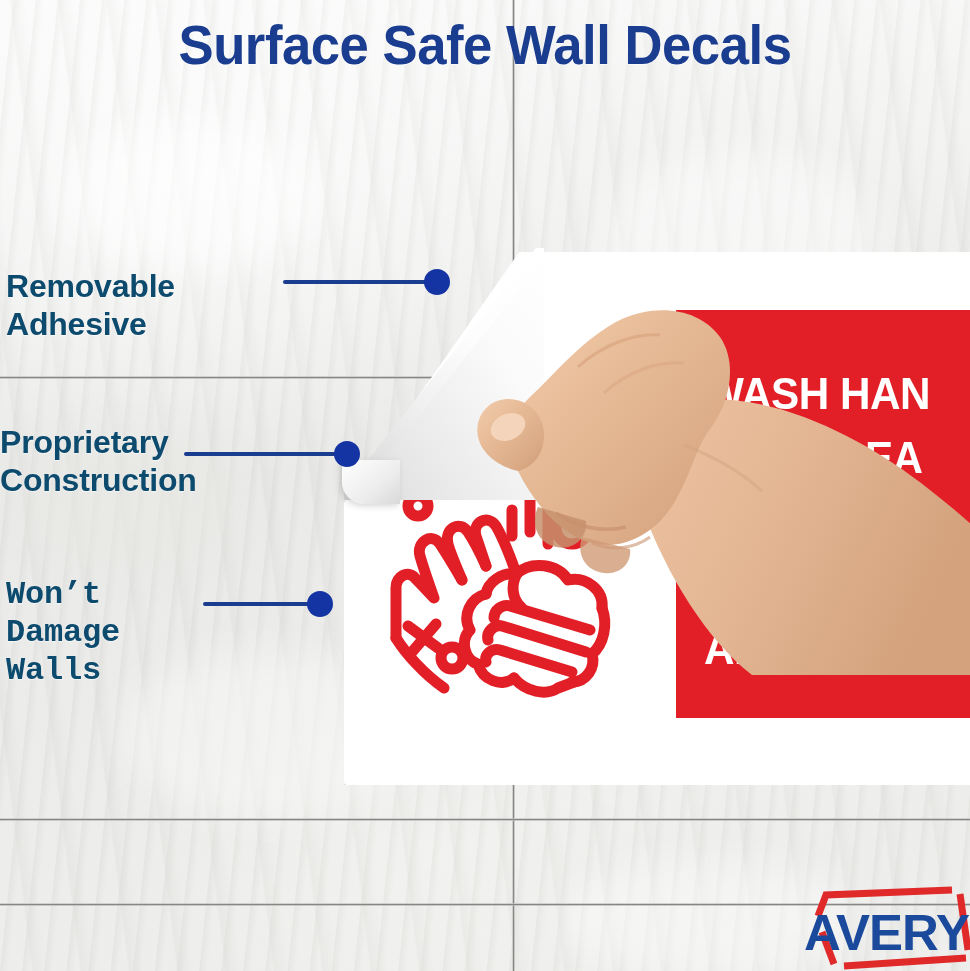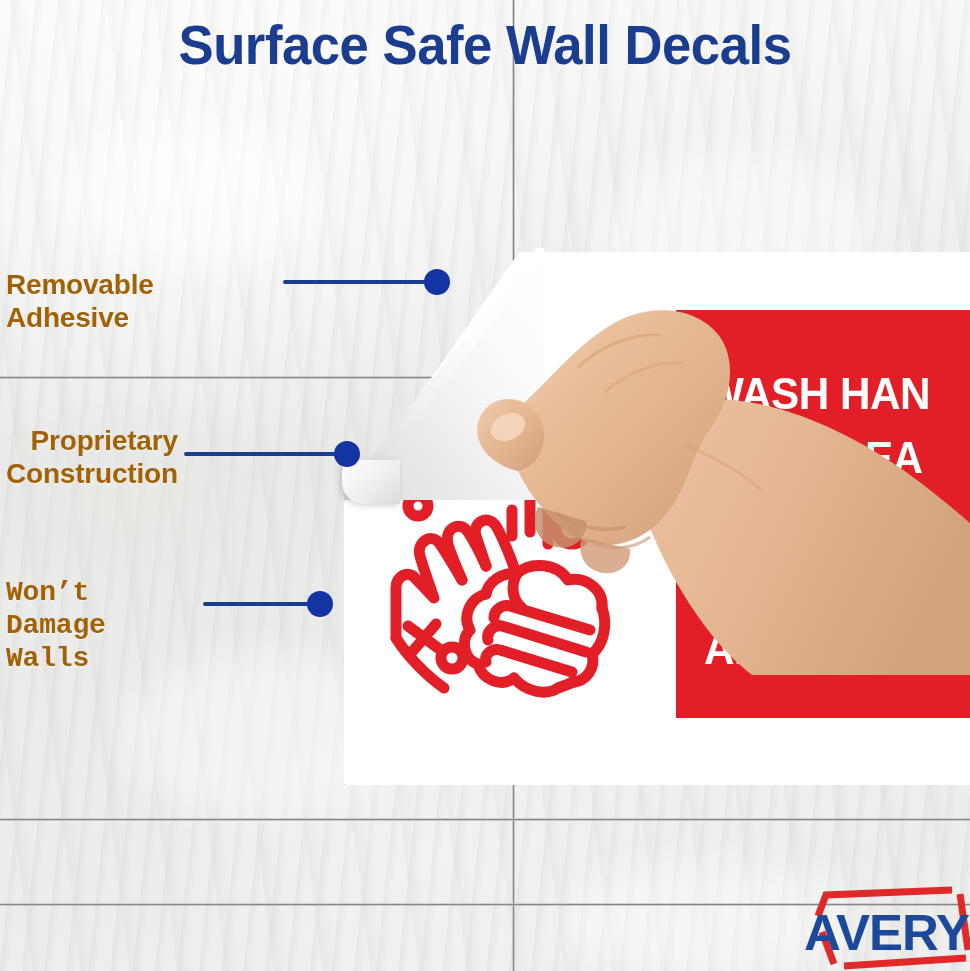--- a/index.html
+++ b/index.html
@@ -73,22 +73,22 @@
     color:#1a3d90;
     text-shadow:0 1px 1px rgba(255,255,255,.7);
     white-space:nowrap;
     transform:scaleX(.94);
   }
 
   
   .callout { position:absolute; }
   .callout .clabel {
     position:absolute;
-    color:#a16207;
-    font-size:28px;
+    color:#0c4a6e;
+    font-size:32px;
     font-weight:700;
     line-height:1.18;
     letter-spacing:-0.2px;
     white-space:pre-line;
     text-shadow:0 1px 1px rgba(255,255,255,.6);
   }
   .callout .cline {
     position:absolute;
     height:4px;
     background:#1a3d90;
@@ -308,21 +308,21 @@
     </div>
   </div>
 
   <div class="callout">
     <div class="clabel" style="left:6px; top:268px;">Removable Adhesive</div>
     <div class="cline" style="left:283px; top:280px; width:150px;"></div>
     <div class="cdot" style="left:424px; top:269px;"></div>
   </div>
 
   <div class="callout">
-    <div class="clabel" style="left:6px; top:424px;text-align:right;">Proprietary
+    <div class="clabel" style="left:0; top:424px;">Proprietary
 Construction</div>
     <div class="cline" style="left:184px; top:452px; width:152px;"></div>
     <div class="cdot" style="left:334px; top:441px;"></div>
   </div>
 
   <div class="callout">
     <div class="clabel" style="left:6px; top:576px;font-family:Liberation Mono, monospace;">Won’t Damage
 Walls</div>
     <div class="cline" style="left:203px; top:602px; width:110px;"></div>
     <div class="cdot" style="left:307px; top:591px;"></div>

